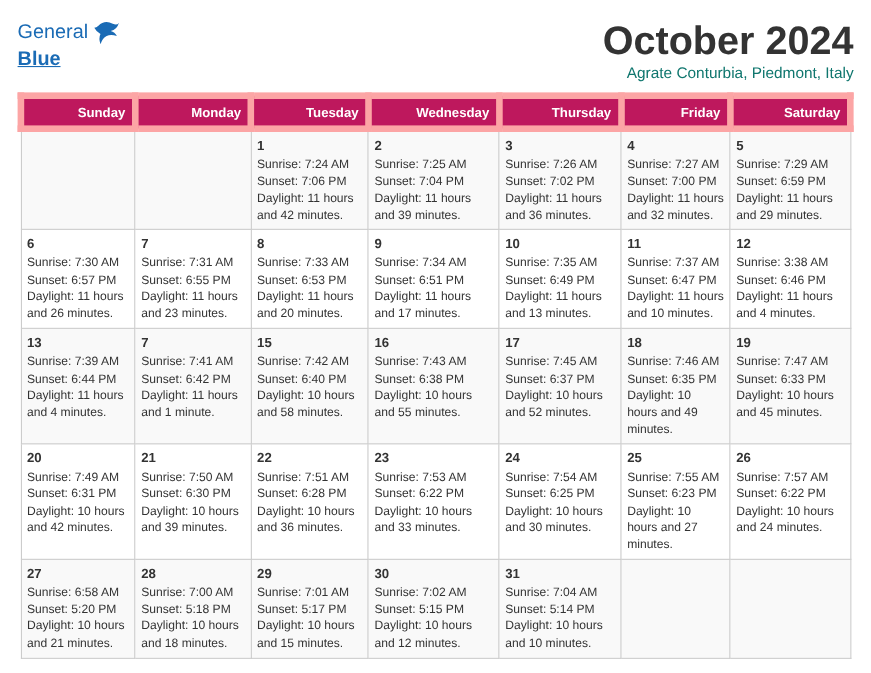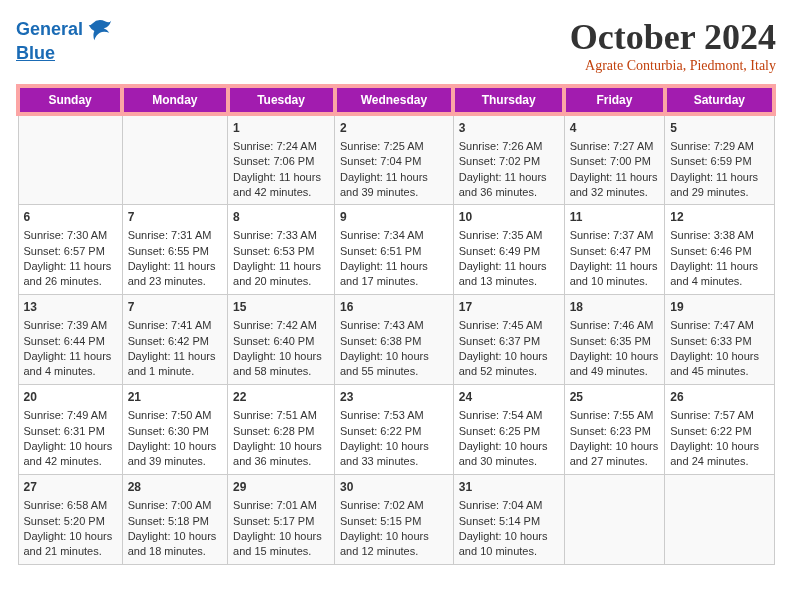--- a/index.html
+++ b/index.html
@@ -16,58 +16,57 @@
       align-items: flex-start;
       margin-bottom: 10px;
     }
     .logo {
       display: flex;
       align-items: center;
       gap: 0;
     }
     .logo-text {
       font-size: 18px;
-      font-weight: bold;
+      font-weight: normal;
       color: #333;
       line-height: 1.1;
     }
     .logo-text span {
       color: #1a6bb5;
     }
     .logo-bird {
       width: 28px;
       height: 28px;
       margin-left: 2px;
     }
     .title-block {
       text-align: right;
-      font-family: Liberation Serif, serif;
     }
     .month-title {
       font-size: 36px;
       font-weight: bold;
       color: #333;
     }
     .subtitle {
       font-size: 14px;
-      color: #c2410c;
+      color: #0f766e;
     }
     table {
       width: 100%;
       border-collapse: collapse;
       font-size: 11px;
     }
     thead tr th {
-      background: #a21caf;
+      background: #be185d;
       color: #fff;
-      text-align: center;
+      text-align: right;
       padding: 5px 6px;
       font-size: 12px;
       font-weight: bold;
-      border: 4px solid #fca5a5;
+      border: 6px solid #fca5a5;
     }
     tbody tr {
       vertical-align: top;
     }
     tbody tr td {
       border: 1px solid #ccc;
       padding: 4px 5px;
       min-height: 80px;
       height: 90px;
       color: #333;

